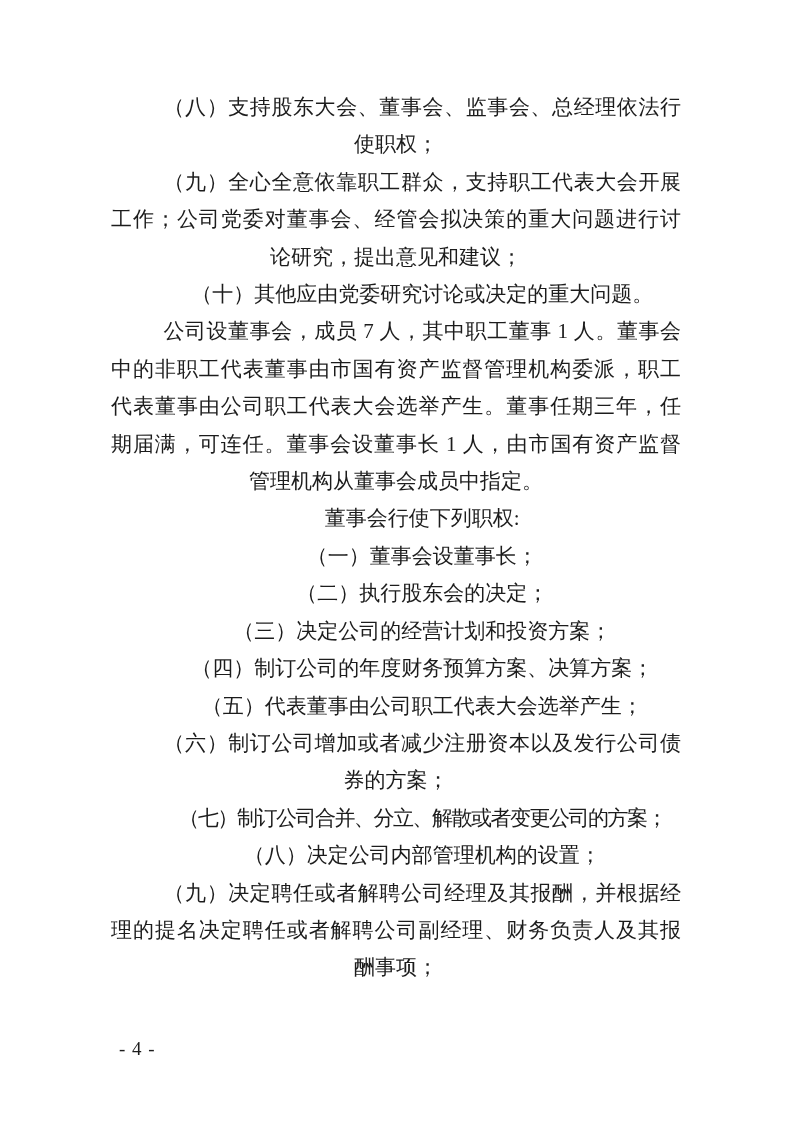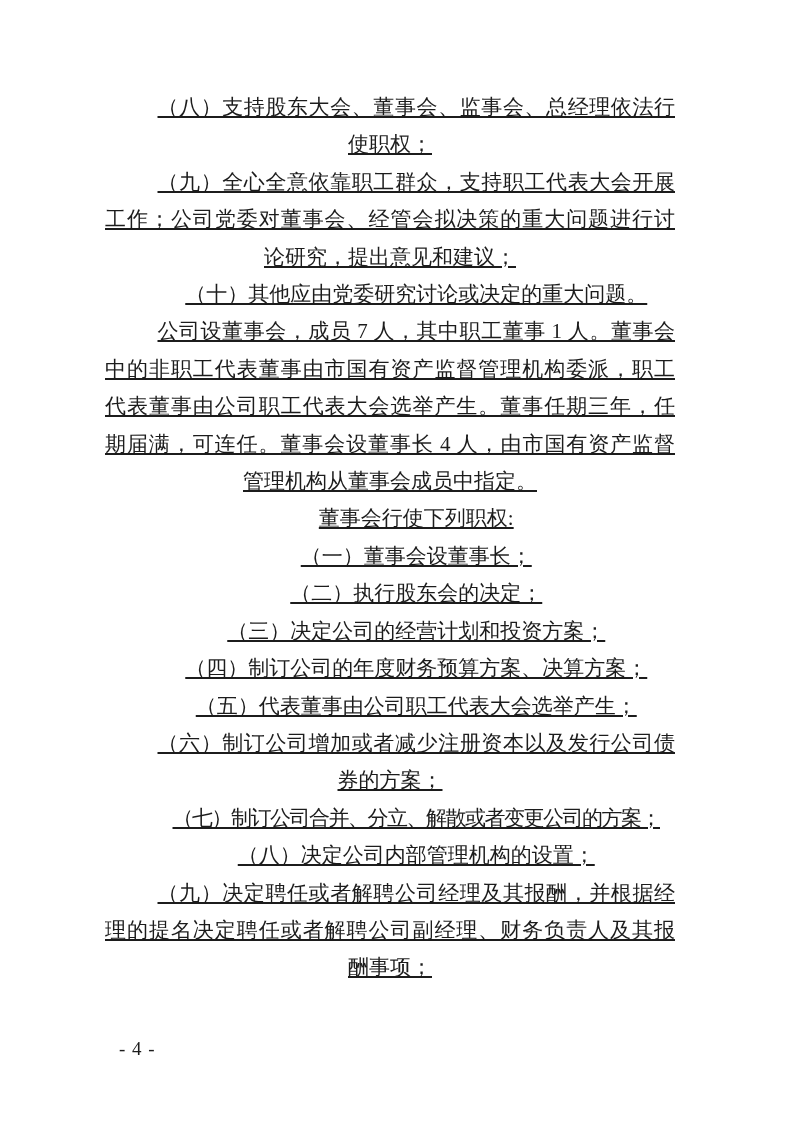--- a/index.html
+++ b/index.html
@@ -12,24 +12,23 @@
   }
   .page {
     position: relative;
     width: 793px;
     height: 1122px;
     background: #ffffff;
     color: #1c1c1c;
   }
   .doc-body {
     position: absolute;
-    left: 105px;
+    left: 111px;
     top: 89px;
     width: 570px;
-    text-decoration: underline;
   }
   .line {
     height: 37.42px;
     line-height: 37.42px;
     font-size: 21px;
     color: #1c1c1c;
     text-align: center;
     white-space: pre-wrap;
     overflow: visible;
   }
@@ -57,21 +56,21 @@
   <div class="doc-body">
       <div class="line line--indent line--justify">（八）支持股东大会、董事会、监事会、总经理依法行</div>
       <div class="line">使职权；</div>
       <div class="line line--indent line--justify">（九）全心全意依靠职工群众，支持职工代表大会开展</div>
       <div class="line line--justify">工作；公司党委对董事会、经管会拟决策的重大问题进行讨</div>
       <div class="line">论研究，提出意见和建议；</div>
       <div class="line line--indent">（十）其他应由党委研究讨论或决定的重大问题。</div>
       <div class="line line--indent line--justify">公司设董事会，成员 7 人，其中职工董事 1 人。董事会</div>
       <div class="line line--justify">中的非职工代表董事由市国有资产监督管理机构委派，职工</div>
       <div class="line line--justify">代表董事由公司职工代表大会选举产生。董事任期三年，任</div>
-      <div class="line line--justify">期届满，可连任。董事会设董事长 4 人，由市国有资产监督</div>
+      <div class="line line--justify">期届满，可连任。董事会设董事长 1 人，由市国有资产监督</div>
       <div class="line">管理机构从董事会成员中指定。</div>
       <div class="line line--indent">董事会行使下列职权:</div>
       <div class="line line--indent">（一）董事会设董事长；</div>
       <div class="line line--indent">（二）执行股东会的决定；</div>
       <div class="line line--indent">（三）决定公司的经营计划和投资方案；</div>
       <div class="line line--indent">（四）制订公司的年度财务预算方案、决算方案；</div>
       <div class="line line--indent">（五）代表董事由公司职工代表大会选举产生；</div>
       <div class="line line--indent line--justify">（六）制订公司增加或者减少注册资本以及发行公司债</div>
       <div class="line">券的方案；</div>
       <div class="line line--indent line--tight">（七）制订公司合并、分立、解散或者变更公司的方案；</div>

